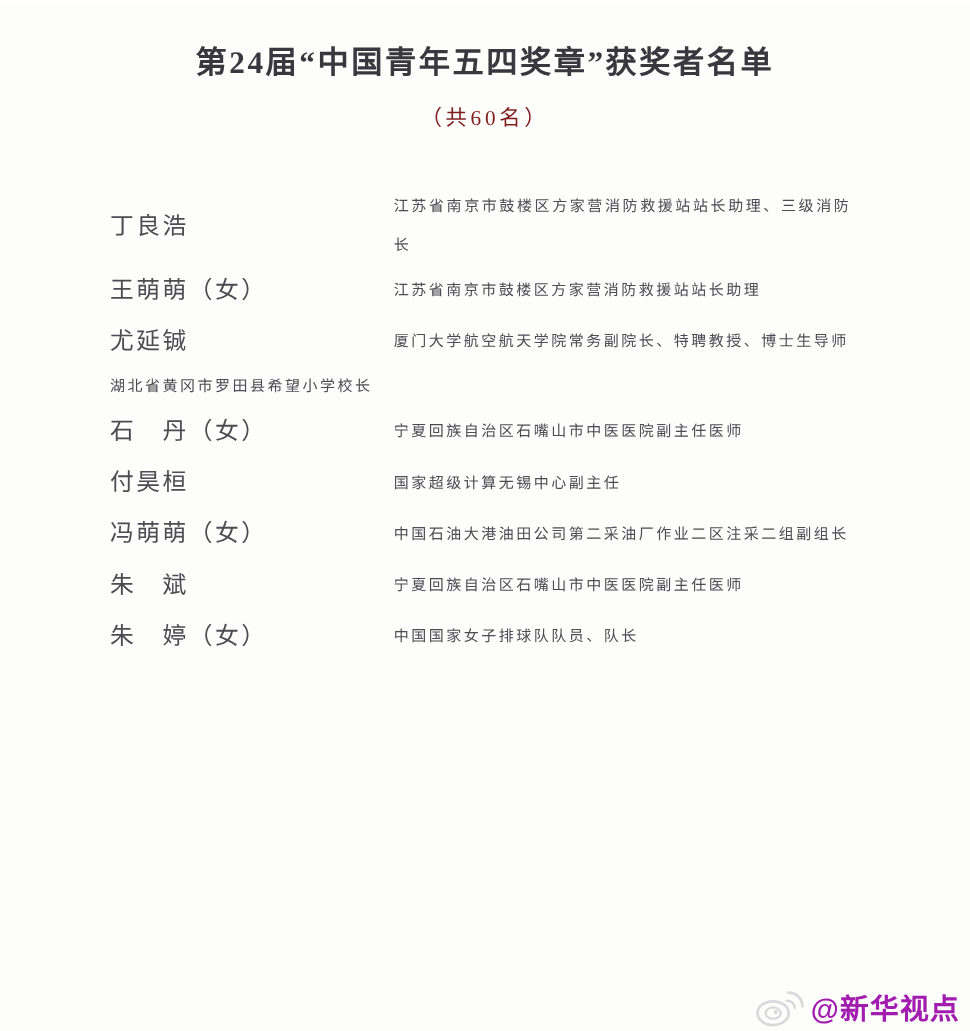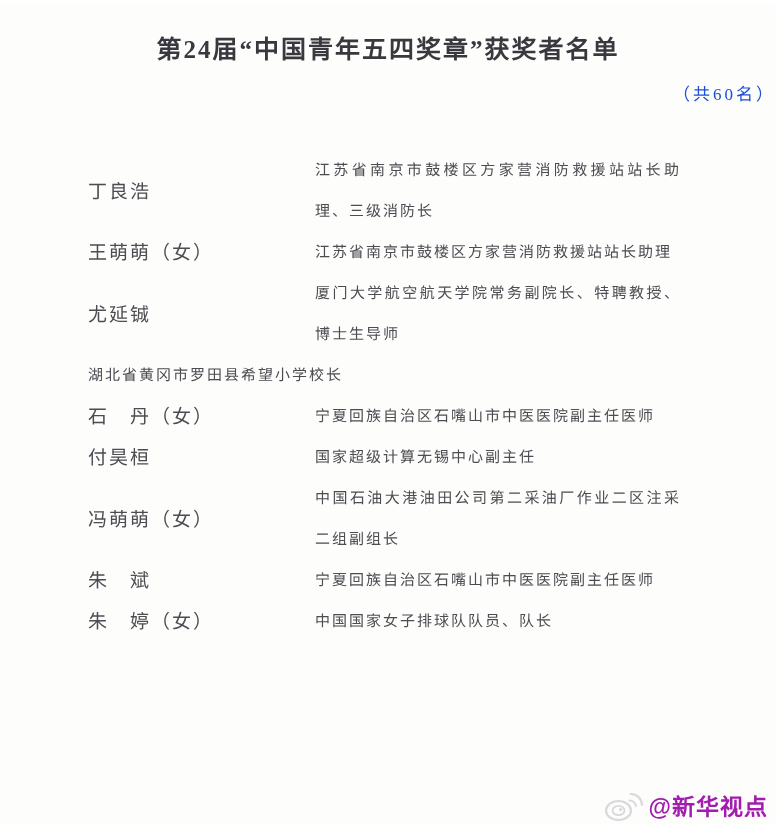--- a/index.html
+++ b/index.html
@@ -21,24 +21,24 @@
     margin: 0;
     padding-top: 25px;
     text-align: center;
     font-size: 25px;
     font-weight: bold;
     letter-spacing: 2px;
     color: #38383e;
   }
   .doc-subtitle {
     margin-top: 15px;
-    text-align: right;
+    text-align: center;
     font-size: 17px;
     letter-spacing: 3px;
-    color: #1d4ed8;
+    color: #7f1d1d;
   }
   .winners-list {
     position: absolute;
     top: 146px;
     left: 88px;
     right: 68px;
   }
   .winner-row {
     display: flex;
     align-items: center;
@@ -46,22 +46,22 @@
   .winner-name {
     flex: 0 0 227px;
     width: 227px;
     font-size: 19px;
     line-height: 41px;
     letter-spacing: 2px;
     white-space: nowrap;
   }
   .winner-desc {
     width: 366px;
-    font-size: 15px;
-    line-height: 41px;
+    font-size: 12px;
+    line-height: 31px;
     letter-spacing: 2px;
     text-align: justify;
     text-justify: inter-ideograph;
     word-break: normal;
     overflow-wrap: break-word;
   }
   .watermark {
     position: absolute;
     right: 8px;
     bottom: 6px;

